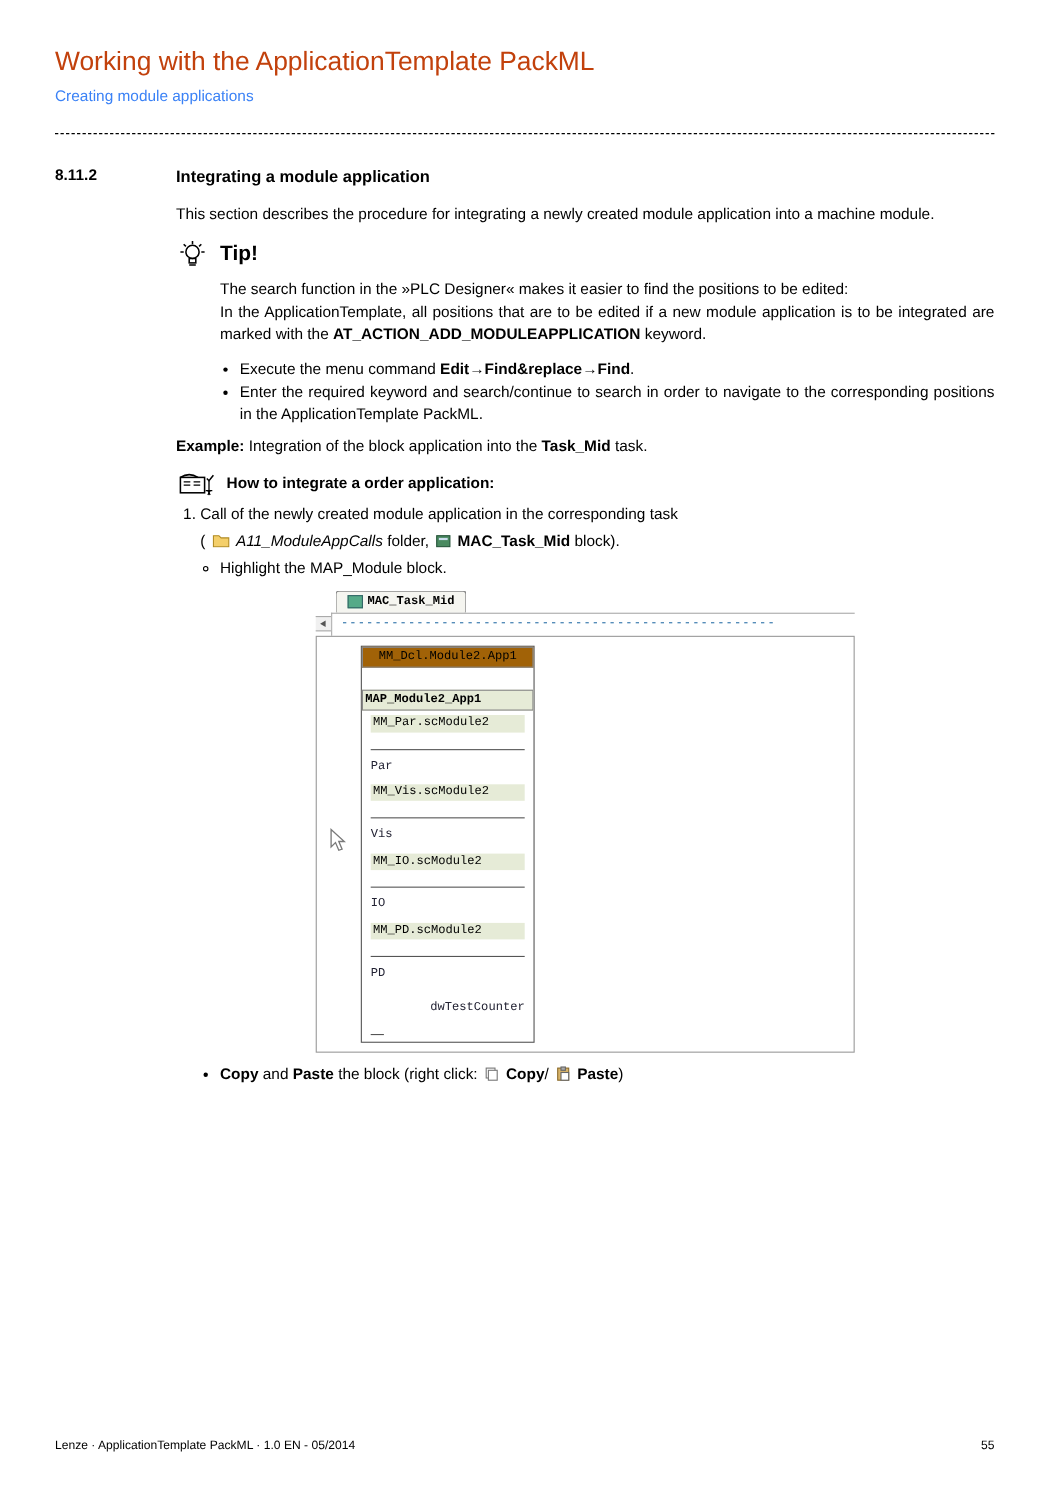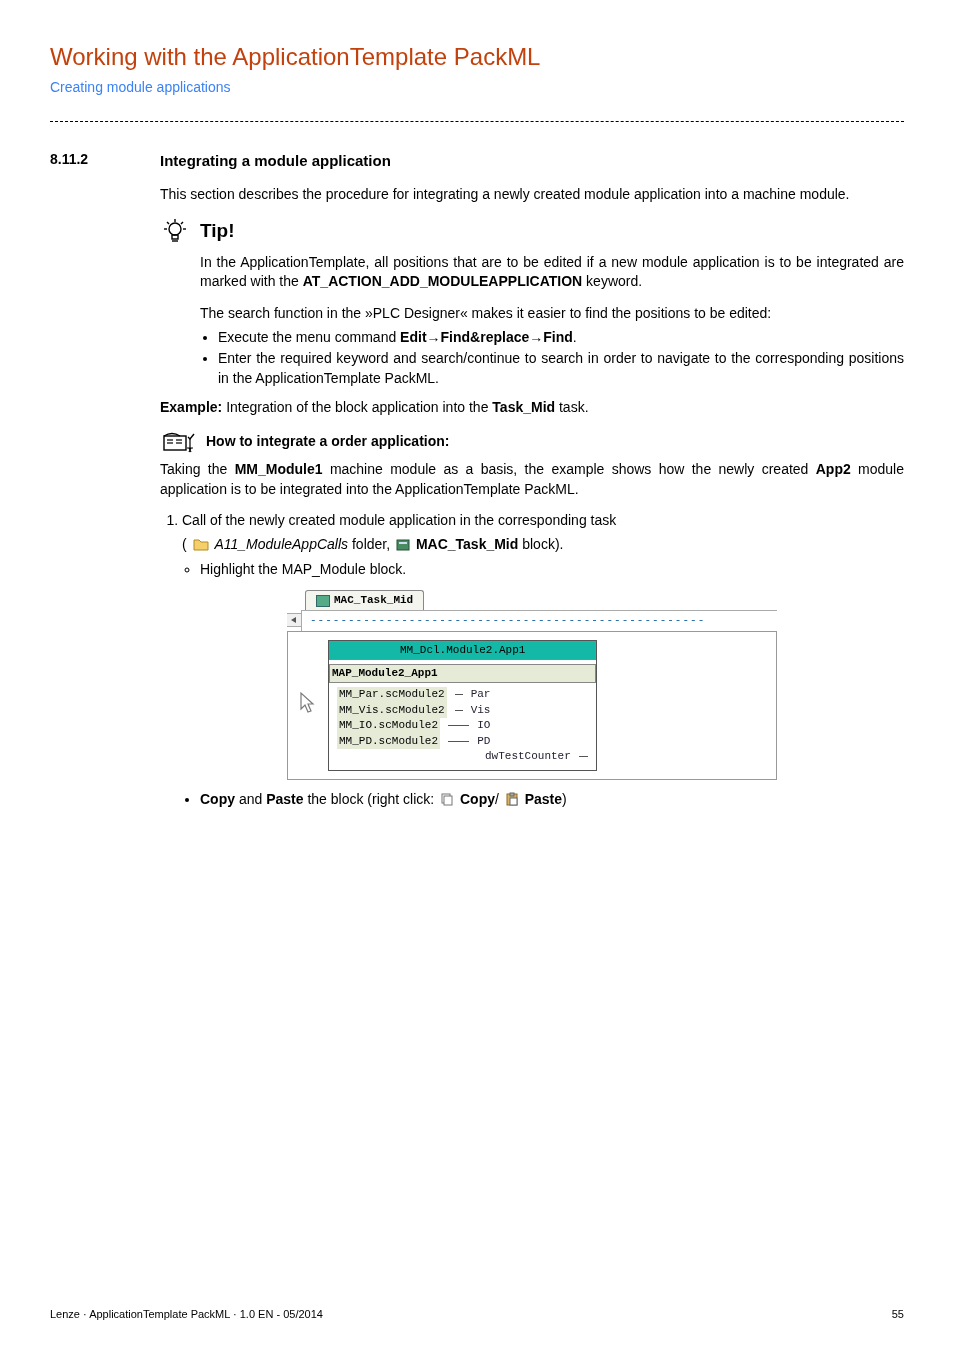--- a/index.html
+++ b/index.html
@@ -165,38 +165,39 @@
   .cursor {
     width:18px; flex-shrink:0;
   }
   .fb {
     border:1px solid #555;
     padding:6px 8px 6px 8px;
     position:relative;
   }
   .fb-head1 {
     text-align:center;
-    background:#14b8a6;
+    background:#a16207;
     padding:1px 12px;
     border:1px solid #888;
-    margin:-6px -8px 4px -8px;
+    margin:-6px -8px 20px -8px;
   }
   .fb-head2 {
     text-align:left;
     background:#e6ebd7;
     font-weight:bold;
     padding:1px 2px;
     border:1px solid #888;
     margin:0 -8px 4px -8px;
   }
   .fb-line {
     display:flex;
     justify-content:flex-start;
     gap:8px;
     white-space:nowrap;
+    flex-direction:column;
   }
   .fb-left {
     background:#e6ebd7;
     padding:0 2px;
   }
   .fb-conn {
     flex:1;
     border-top:1px solid #555;
     margin-top:7px;
     min-width:8px;
@@ -241,24 +242,24 @@
         <line x1="15" y1="2" x2="15" y2="5" stroke="#000" stroke-width="1.4"></line>
         <line x1="4" y1="12" x2="7" y2="12" stroke="#000" stroke-width="1.4"></line>
         <line x1="23" y1="12" x2="26" y2="12" stroke="#000" stroke-width="1.4"></line>
         <line x1="7" y1="5" x2="9" y2="7" stroke="#000" stroke-width="1.4"></line>
         <line x1="23" y1="5" x2="21" y2="7" stroke="#000" stroke-width="1.4"></line>
       </svg>
     </span>
     <span class="tip-label">Tip!</span>
   </div>
   <div class="tip-body">
+    <p class="para" style="margin-bottom:2px">The search function in the »PLC Designer« makes it easier to find the positions to be edited:</p>
     <p class="para">
       <span>In the ApplicationTemplate, all positions that are to be edited if a new module application is to be integrated are marked with the </span><b>AT_ACTION_ADD_MODULEAPPLICATION</b><span> keyword.</span>
     </p>
-    <p class="para" style="margin-bottom:2px">The search function in the »PLC Designer« makes it easier to find the positions to be edited:</p>
     <ul class="list">
       <li><span>Execute the menu command </span><b>Edit→Find&amp;replace→Find</b><span>.</span></li>
       <li>Enter the required keyword and search/continue to search in order to navigate to the corresponding positions in the ApplicationTemplate PackML.</li>
     </ul>
   </div>
 
   <p class="para">
     <b>Example:</b><span> Integration of the block application into the </span><b>Task_Mid</b><span> task.</span>
   </p>
 
@@ -271,23 +272,20 @@
         <line x1="7" y1="13" x2="13" y2="13" stroke="#000" stroke-width="1.2"></line>
         <line x1="16" y1="10" x2="22" y2="10" stroke="#000" stroke-width="1.2"></line>
         <line x1="16" y1="13" x2="22" y2="13" stroke="#000" stroke-width="1.2"></line>
         <path d="M30 9 L30 18 M27 18 L33 18 M29 22 L31 18 M31 22 L29 18" stroke="#000" stroke-width="1.2" fill="none"></path>
         <path d="M28 7 L30 9 L34 4" stroke="#000" stroke-width="1.4" fill="none"></path>
       </svg>
     </span>
     <span class="proc-label">How to integrate a order application:</span>
   </div>
 
-  <p class="para">
-    <span>Taking the </span><b>MM_Module1</b><span> machine module as a basis, the example shows how the newly created </span><b>App2</b><span> module application is to be integrated into the ApplicationTemplate PackML.</span>
-  </p>
 
   <ol class="steps">
     <li>
       <span>Call of the newly created module application in the corresponding task</span>
       <div class="sub-para">
         <span>(</span>
         <span class="inline-icon">
           <svg width="16" height="12" viewBox="0 0 16 12">
               <path d="M1 3 L1 11 L15 11 L15 3 L8 3 L6 1 L1 1 Z" fill="#f4cf6a" stroke="#b08a20" stroke-width="1"></path>
             </svg>

